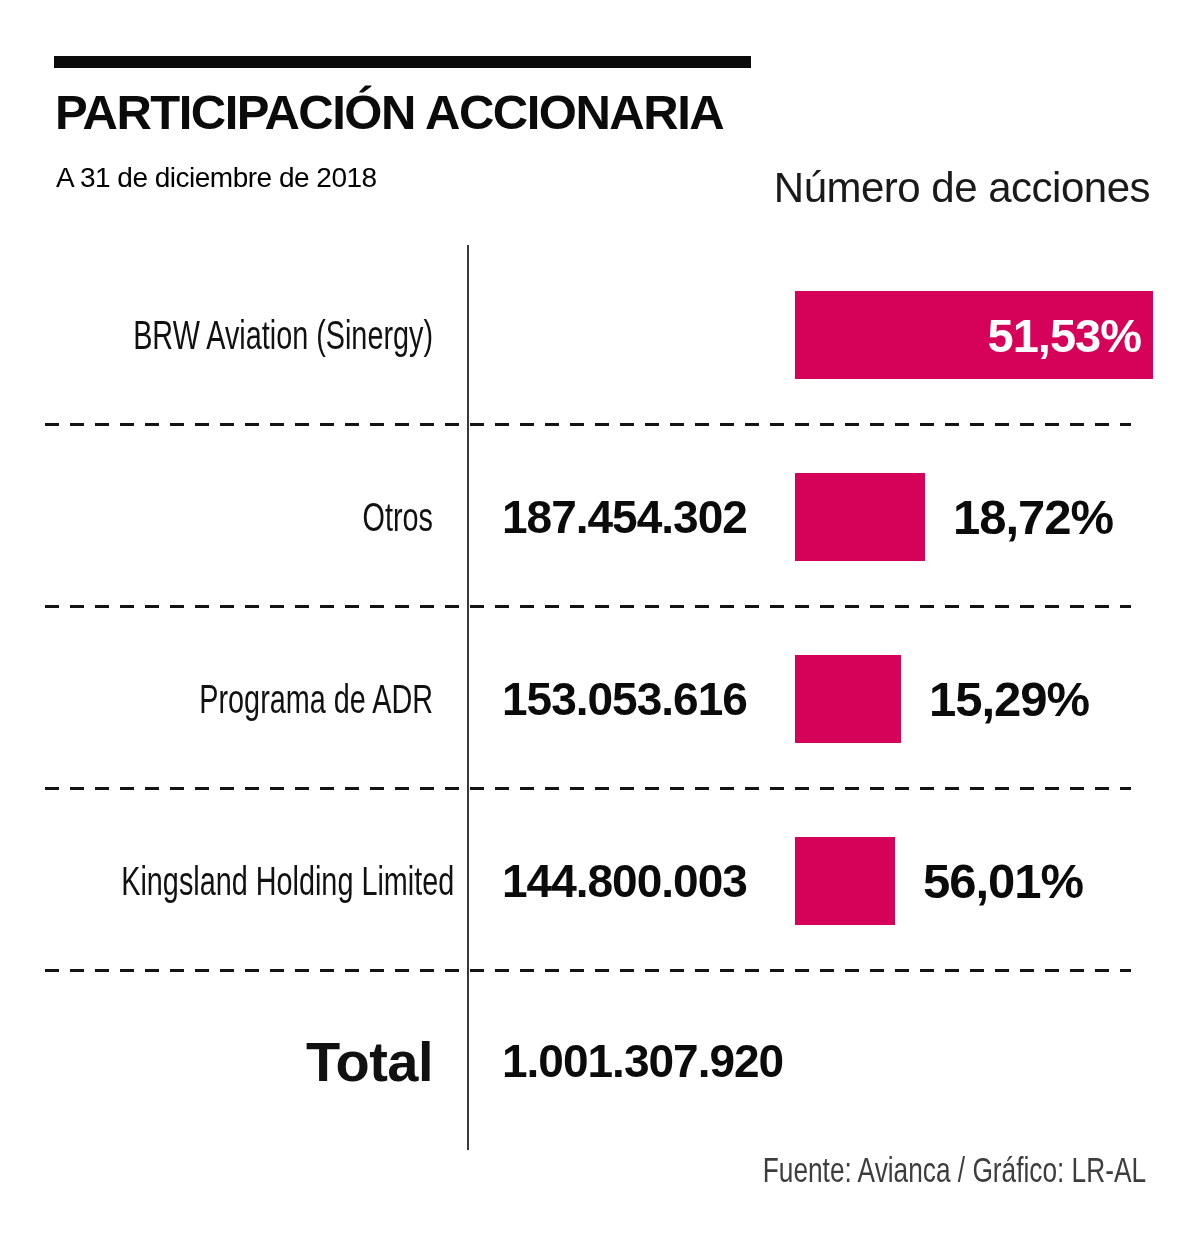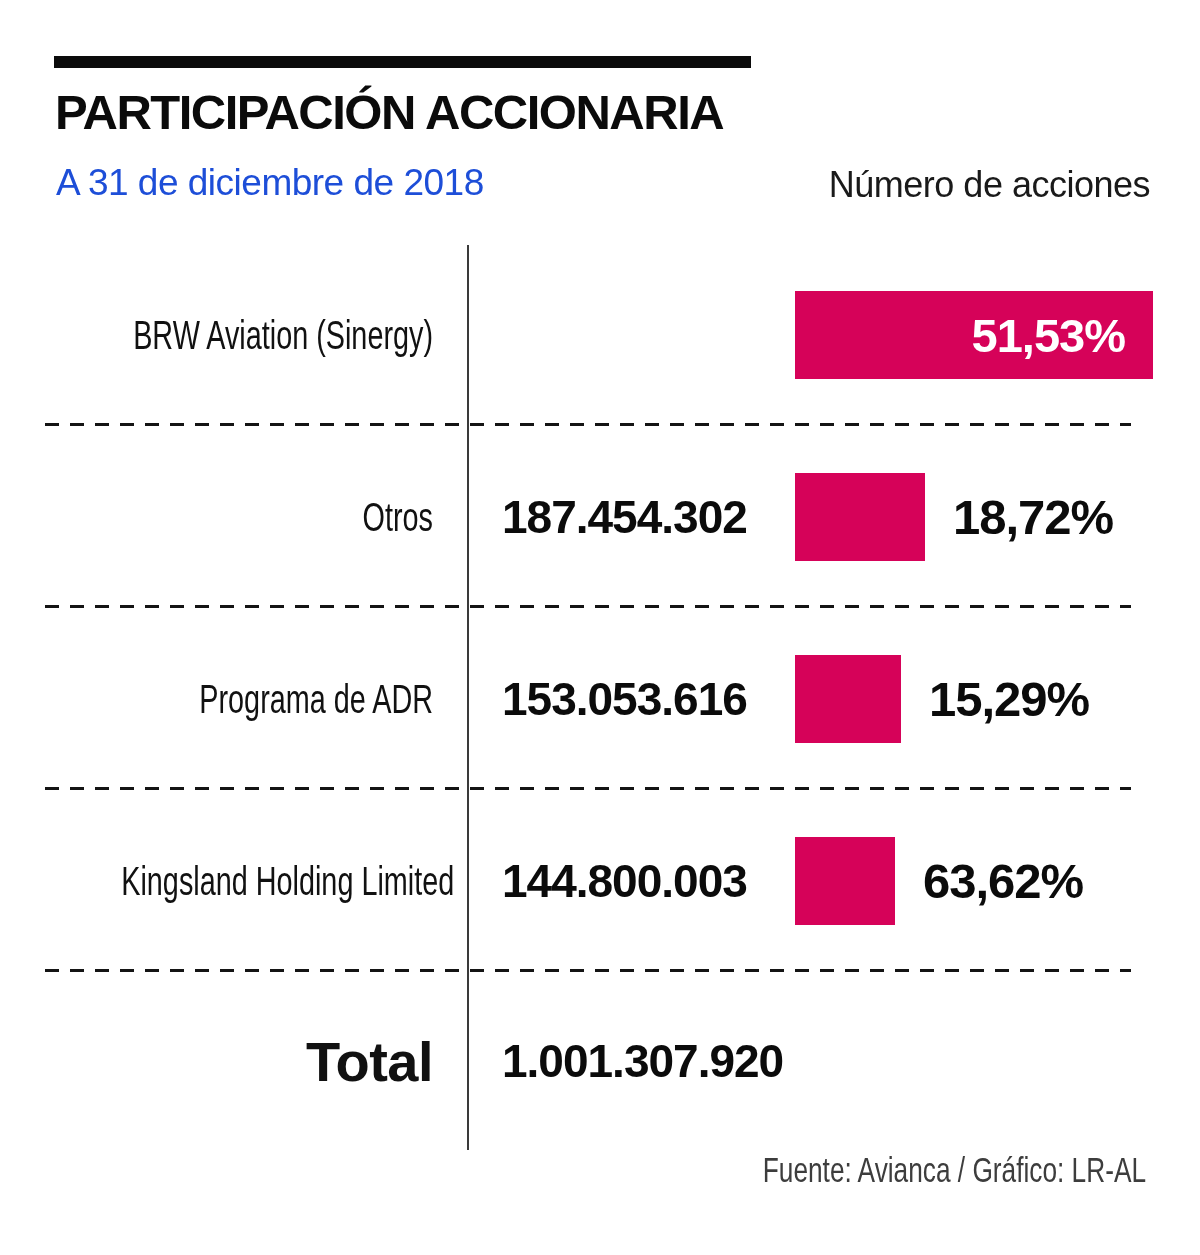--- a/index.html
+++ b/index.html
@@ -31,31 +31,31 @@
     font-size: 49px;
     font-weight: 700;
     letter-spacing: -1.5px;
     color: #0b0b0b;
     white-space: nowrap;
   }
   .subtitle {
     position: absolute;
     left: 56px;
     top: 162px;
-    font-size: 37px;
+    font-size: 28px;
     font-weight: 400;
     letter-spacing: -0.5px;
-    color: #1d4ed8;
+    color: #000000;
     white-space: nowrap;
   }
   .col-label {
     position: absolute;
     top: 164px;
     right: 50px;
-    font-size: 36px;
+    font-size: 42px;
     font-weight: 300;
     letter-spacing: -0.5px;
     color: #1a1a1a;
     white-space: nowrap;
   }
   .vline {
     position: absolute;
     left: 467px;
     top: 245px;
     width: 2px;
@@ -124,21 +124,21 @@
     align-items: center;
   }
   .bar {
     height: 88px;
     background: #d60259;
     display: flex;
     align-items: center;
     justify-content: flex-end;
   }
   .pct-in {
-    padding-right: 28px;
+    padding-right: 12px;
     font-size: 47px;
     font-weight: 700;
     letter-spacing: -1px;
     color: #ffffff;
     white-space: nowrap;
   }
   .pct-out {
     margin-left: 28px;
     font-size: 49px;
     font-weight: 700;
@@ -201,21 +201,21 @@
         <span class="pct-out">15,29%</span>
       </div>
       <div class="dash"></div>
     </div>
 
     <div class="row">
       <div class="row-label">Kingsland Holding Limited</div>
       <div class="row-shares">144.800.003</div>
       <div class="barzone">
         <div class="bar" style="width: 100px; background: rgb(214, 2, 89);"></div>
-        <span class="pct-out">63,62%</span>
+        <span class="pct-out">56,01%</span>
       </div>
       <div class="dash"></div>
     </div>
 
     <div class="row total-row">
       <div class="row-label bold-label">Total</div>
       <div class="row-shares">1.001.307.920</div>
     </div>
 
   </div>

